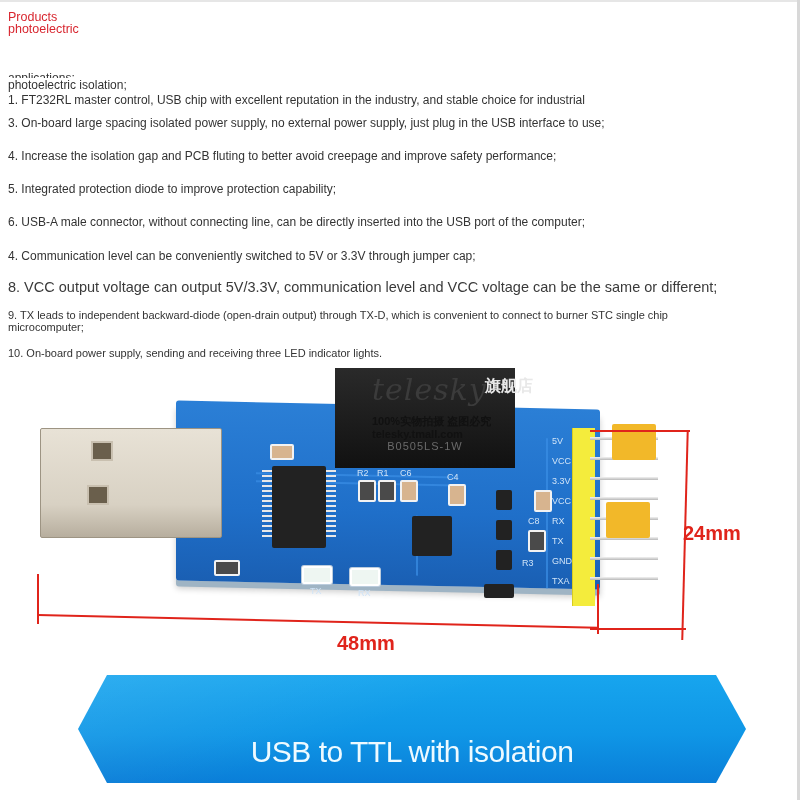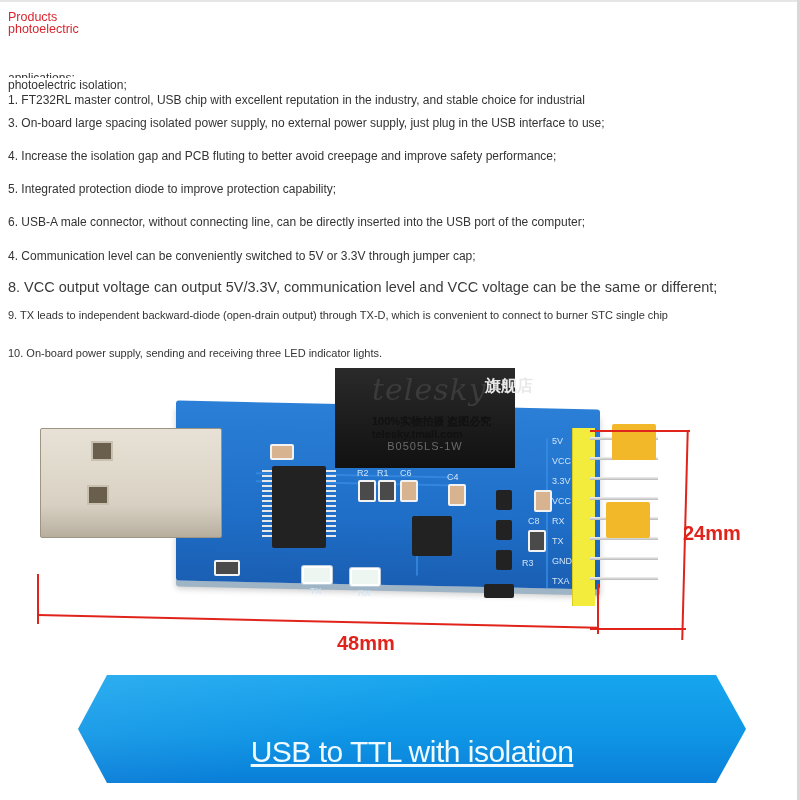--- a/index.html
+++ b/index.html
@@ -102,20 +102,21 @@
   <div>photoelectric isolation;</div>
 </div>
 <div class="feat" style="top:117px;">3. On-board large spacing isolated power supply, no external power supply, just plug in the USB interface to use;</div>
 <div class="feat" style="top:150px;">4. Increase the isolation gap and PCB fluting to better avoid creepage and improve safety performance;</div>
 <div class="feat" style="top:183px;">5. Integrated protection diode to improve protection capability;</div>
 <div class="feat" style="top:216px;">6. USB-A male connector, without connecting line, can be directly inserted into the USB port of the computer;</div>
 <div class="feat" style="top:250px;">4. Communication level can be conveniently switched to 5V or 3.3V through jumper cap;</div>
 <div class="feat big" style="top:281px;">8. VCC output voltage can output 5V/3.3V, communication level and VCC voltage can be the same or different;</div>
 <div class="feat small" style="top:309px;">
   <div>9. TX leads to independent backward-diode (open-drain output) through TX-D, which is convenient to connect to burner STC single chip</div>
+  <div>microcomputer;</div>
 </div>
 <div class="feat small" style="top:347px;">10. On-board power supply, sending and receiving three LED indicator lights.</div>
 
 <div>
   <div class="pcb">
     <div class="pcb-trace" style="left:80px;top:70px;width:200px;height:2px;"></div>
     <div class="pcb-trace" style="left:80px;top:78px;width:200px;height:2px;"></div>
     <div class="pcb-trace" style="left:240px;top:110px;width:2px;height:60px;"></div>
     <div class="pcb-trace" style="left:370px;top:30px;width:2px;height:150px;"></div>
   </div>
@@ -219,14 +220,14 @@
   <div class="dim-v-tick" style="left:590px;top:628px;width:96px;"></div>
   <div class="dim-v"></div>
   <div class="dim-h-tick" style="left:37px;top:574px;height:50px;"></div>
   <div class="dim-h-tick" style="left:597px;top:584px;height:50px;"></div>
   <div class="dim-h"></div>
   <div class="dim-text-v">24mm</div>
   <div class="dim-text-h">48mm</div>
 </div>
 
 <div class="banner">
-  <div class="banner-line" style="top:60px;text-decoration:underline;">USB to TTL with isolation</div>
+  <div class="banner-line" style="top:60px;">USB to TTL with isolation</div>
 </div>
 
 </body></html>

